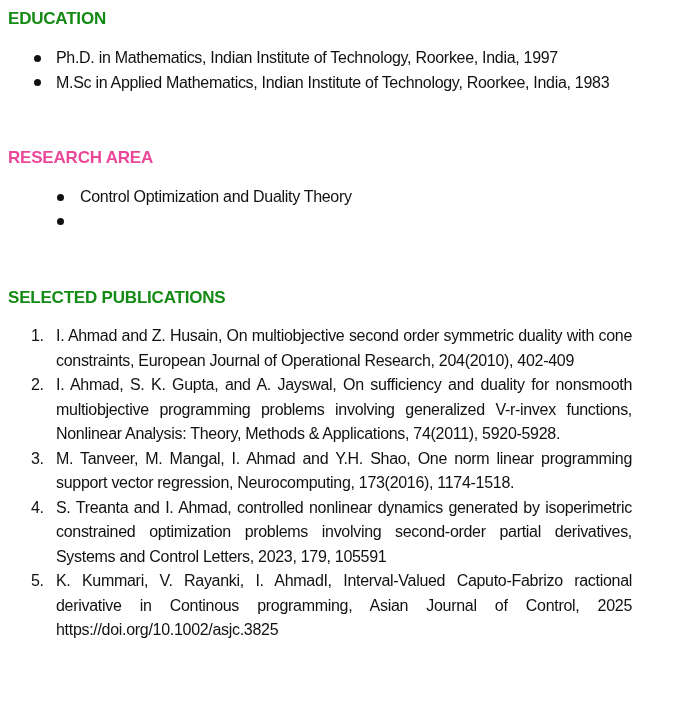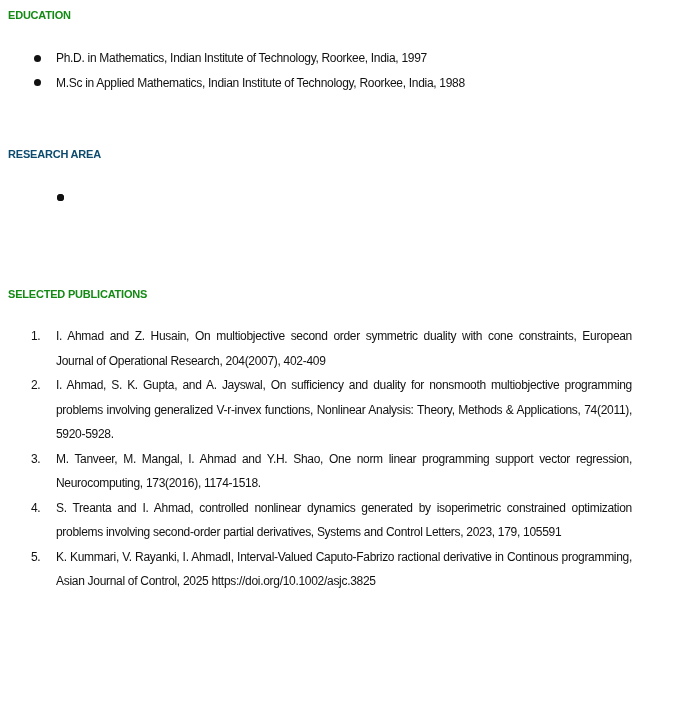--- a/index.html
+++ b/index.html
@@ -4,27 +4,27 @@
 <style>
   html, body { margin: 0; padding: 0; background: #ffffff; }
   body {
     width: 692px; height: 725px; overflow: hidden;
     font-family: "Liberation Sans", sans-serif;
     color: #111111;
     position: relative;
   }
   .heading {
     position: absolute; left: 8px;
-    font-size: 11px; font-weight: bold;
+    font-size: 17px; font-weight: bold;
     color: #138a13;
     margin: 0;
     letter-spacing: -0.2px;
   }
   ul.bullets, ol.pubs { list-style: none; margin: 0; padding: 0; position: absolute; }
-  .item { position: relative; font-size: 12px; line-height: 24.5px; letter-spacing: -0.3px; }
+  .item { position: relative; font-size: 16px; line-height: 24.5px; letter-spacing: -0.3px; }
   .bullet {
     position: absolute; width: 7px; height: 7px; border-radius: 50%;
     background: #111111; top: 8.5px;
   }
   #edu-list { left: 56px; top: 46px; width: 576px; }
   #edu-list .bullet { left: -22px; }
   #res-list { left: 80px; top: 185px; width: 560px; }
   #res-list .bullet { left: -23px; }
   #pub-list { left: 56px; top: 324px; width: 576px; }
   #pub-list .item { text-align: justify; text-align-last: left; }
@@ -34,39 +34,40 @@
 <body>
 
 <h2 class="heading" style="top: 9px; color: rgb(19, 138, 19);">EDUCATION</h2>
 <ul class="bullets" id="edu-list">
   <li class="item">
     <span class="bullet"></span>
     <span>Ph.D. in Mathematics, Indian Institute of Technology, Roorkee, India, 1997</span>
   </li>
   <li class="item">
     <span class="bullet"></span>
-    <span>M.Sc in Applied Mathematics, Indian Institute of Technology, Roorkee, India, 1988</span>
+    <span>M.Sc in Applied Mathematics, Indian Institute of Technology, Roorkee, India, 1983</span>
   </li>
 </ul>
 
-<h2 class="heading" style="top: 148px; color: #0c4a6e;">RESEARCH AREA</h2>
+<h2 class="heading" style="top: 148px; color: #ec4899;">RESEARCH AREA</h2>
 <ul class="bullets" id="res-list">
   <li class="item">
     <span class="bullet"></span>
+    <span>Control Optimization and Duality Theory</span>
   </li>
   <li class="item">
     <span class="bullet"></span>
   </li>
 </ul>
 
 <h2 class="heading" style="top: 288px; color: rgb(19, 138, 19); text-align: right;">SELECTED PUBLICATIONS</h2>
 <ol class="pubs" id="pub-list">
   <li class="item">
     <span class="num">1.</span>
-    <span>I. Ahmad and Z. Husain, On multiobjective second order symmetric duality with cone constraints, European Journal of Operational Research, 204(2007), 402-409</span>
+    <span>I. Ahmad and Z. Husain, On multiobjective second order symmetric duality with cone constraints, European Journal of Operational Research, 204(2010), 402-409</span>
   </li>
   <li class="item">
     <span class="num">2.</span>
     <span>I. Ahmad, S. K. Gupta, and A. Jayswal, On sufficiency and duality for nonsmooth multiobjective programming problems involving generalized V-r-invex functions, Nonlinear Analysis: Theory, Methods &amp; Applications, 74(2011), 5920-5928.</span>
   </li>
   <li class="item">
     <span class="num">3.</span>
     <span>M. Tanveer, M. Mangal, I. Ahmad and Y.H. Shao, One norm linear programming   support vector regression, Neurocomputing, 173(2016), 1174-1518.</span>
   </li>
   <li class="item">

